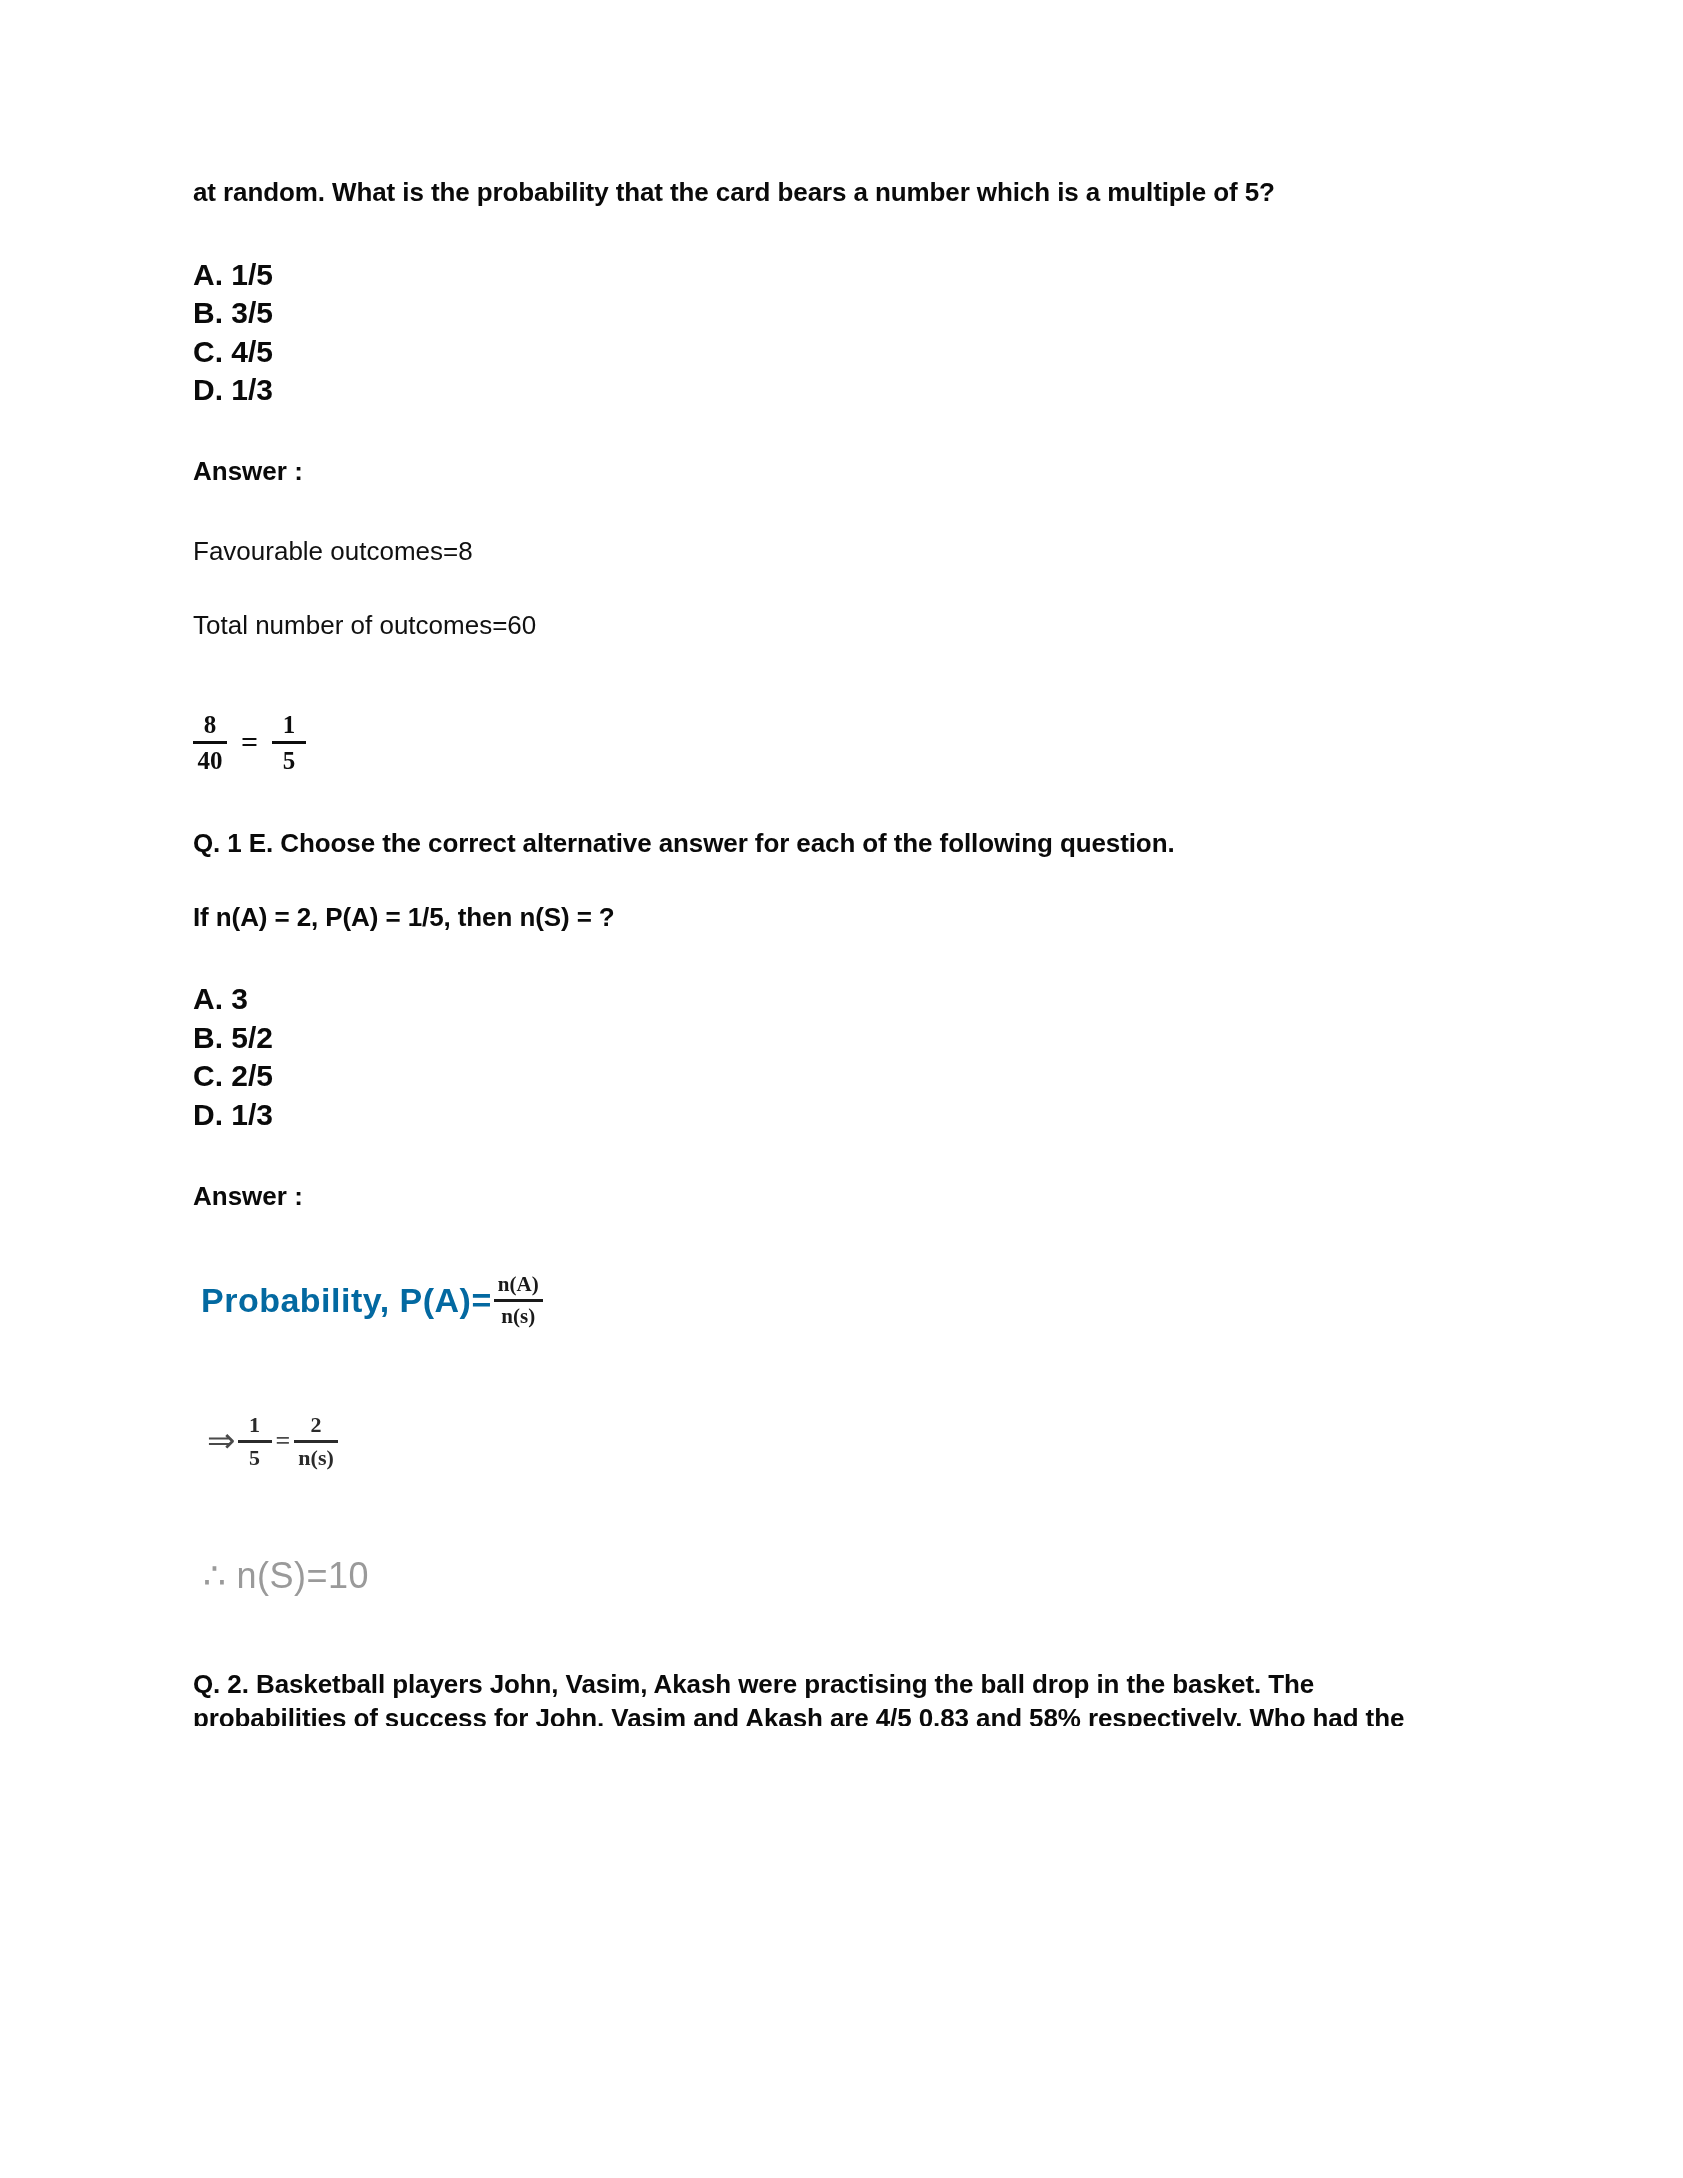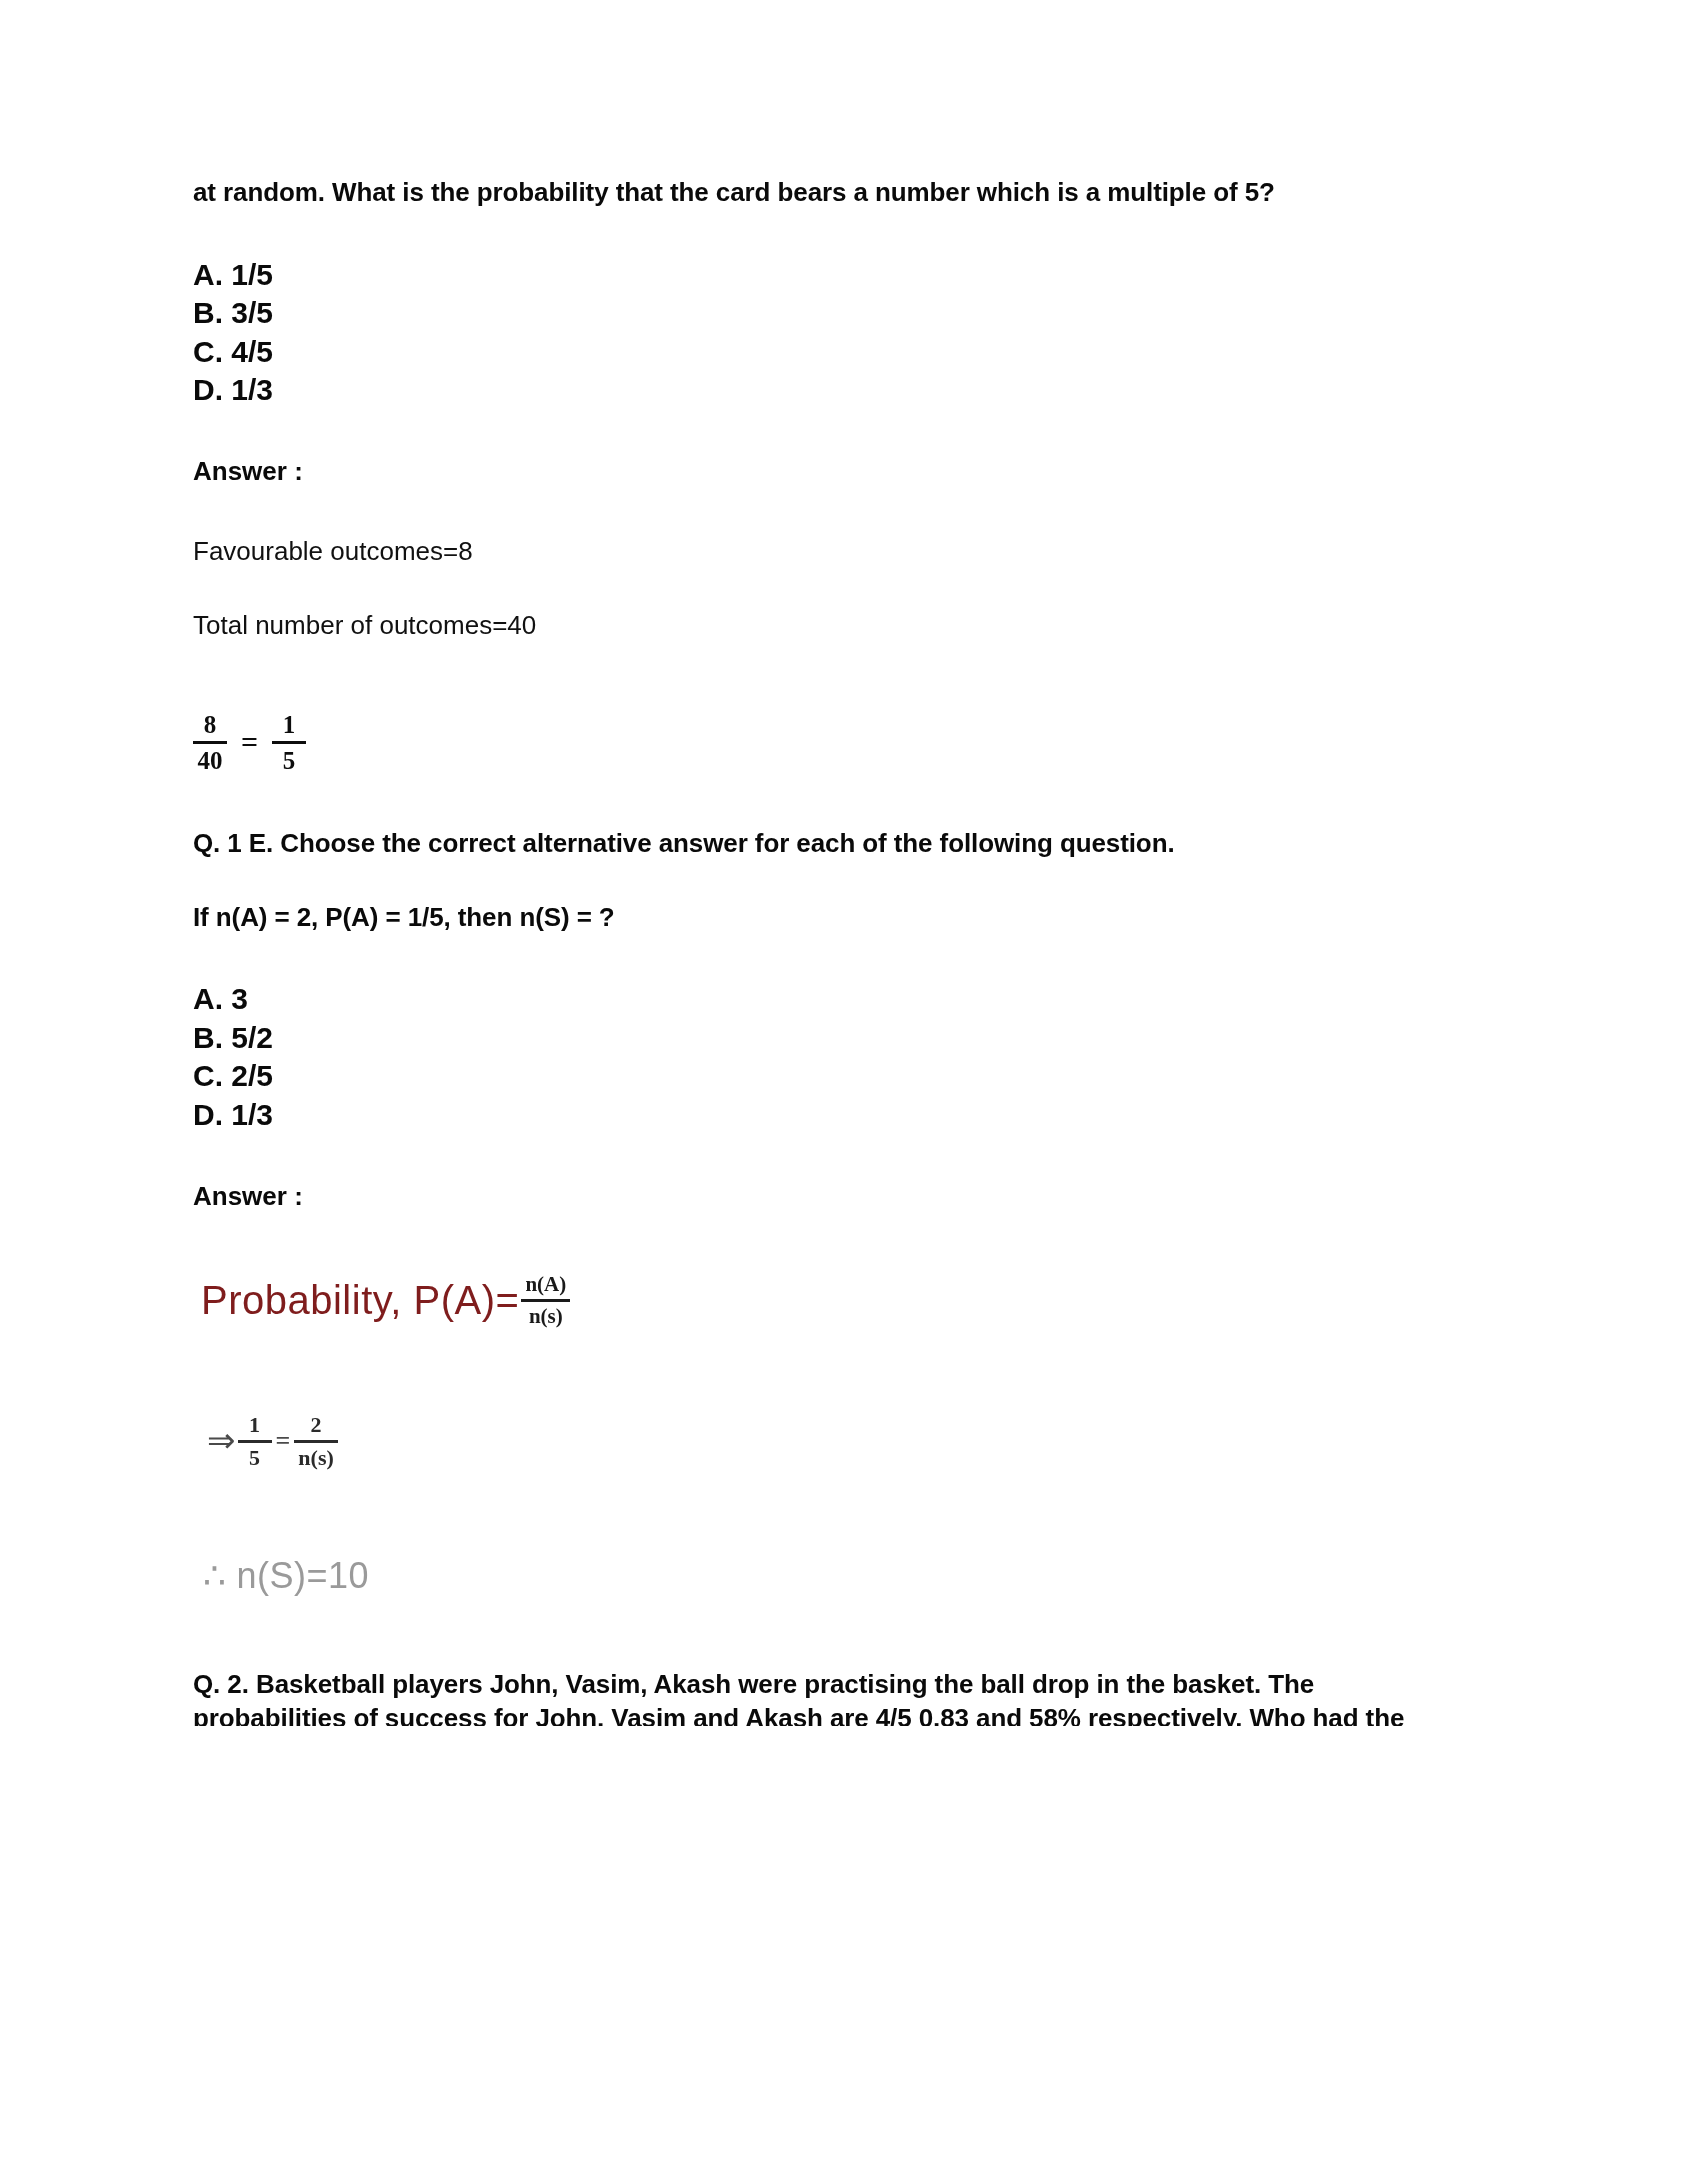--- a/index.html
+++ b/index.html
@@ -111,23 +111,23 @@
   .frac-small { font-size: 25px; }
   .frac-small .bar { height: 3px; }
 
   
   .grey-img-row {
     display: flex;
     align-items: center;
   }
   .grey-label {
     font-family: "Liberation Sans", sans-serif;
-    font-weight: normal;
-    font-size: 40px;
-    color: #7f1d1d;
+    font-weight: bold;
+    font-size: 34px;
+    color: #0369a1;
     letter-spacing: 0.5px;
     white-space: nowrap;
   }
   .dark-frac {
     font-family: "Liberation Serif", serif;
     font-weight: bold;
     font-size: 21px;
     color: #1a1a1a;
     margin-left: 2px;
   }
@@ -188,21 +188,21 @@
     <div class="sp-46"></div>
 
     <p class="answer-head">Answer :</p>
 
     <div class="sp-46"></div>
 
     <p class="plain">Favourable outcomes=8</p>
 
     <div class="sp-40"></div>
 
-    <p class="plain">Total number of outcomes=40</p>
+    <p class="plain">Total number of outcomes=60</p>
 
     <div class="sp-40"></div>
 
 
     <div class="sp-28"></div>
 
     <div class="math-row frac-small">
       <span class="frac">
         <span class="num">8</span>
         <span class="bar"></span>

